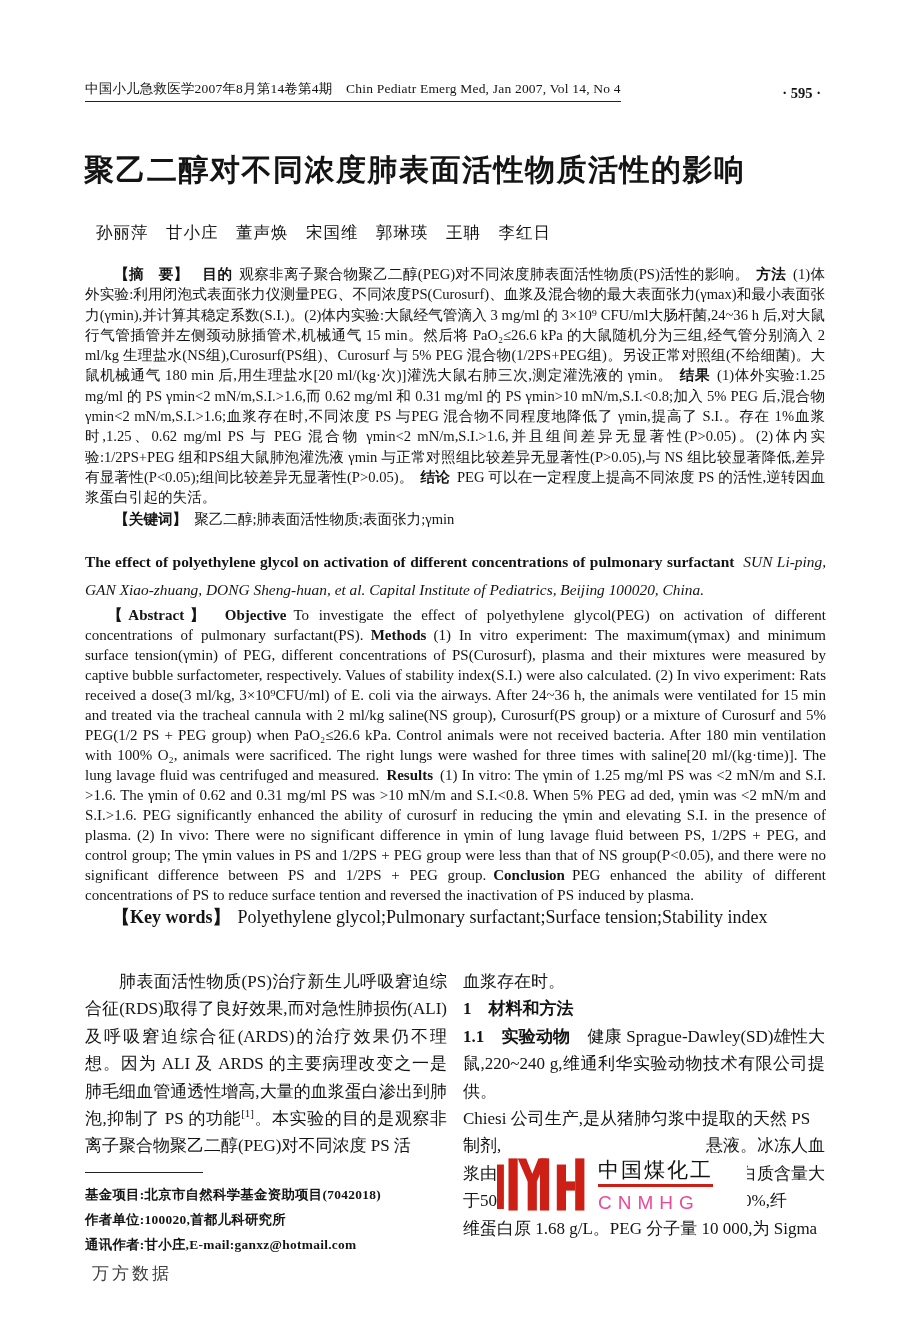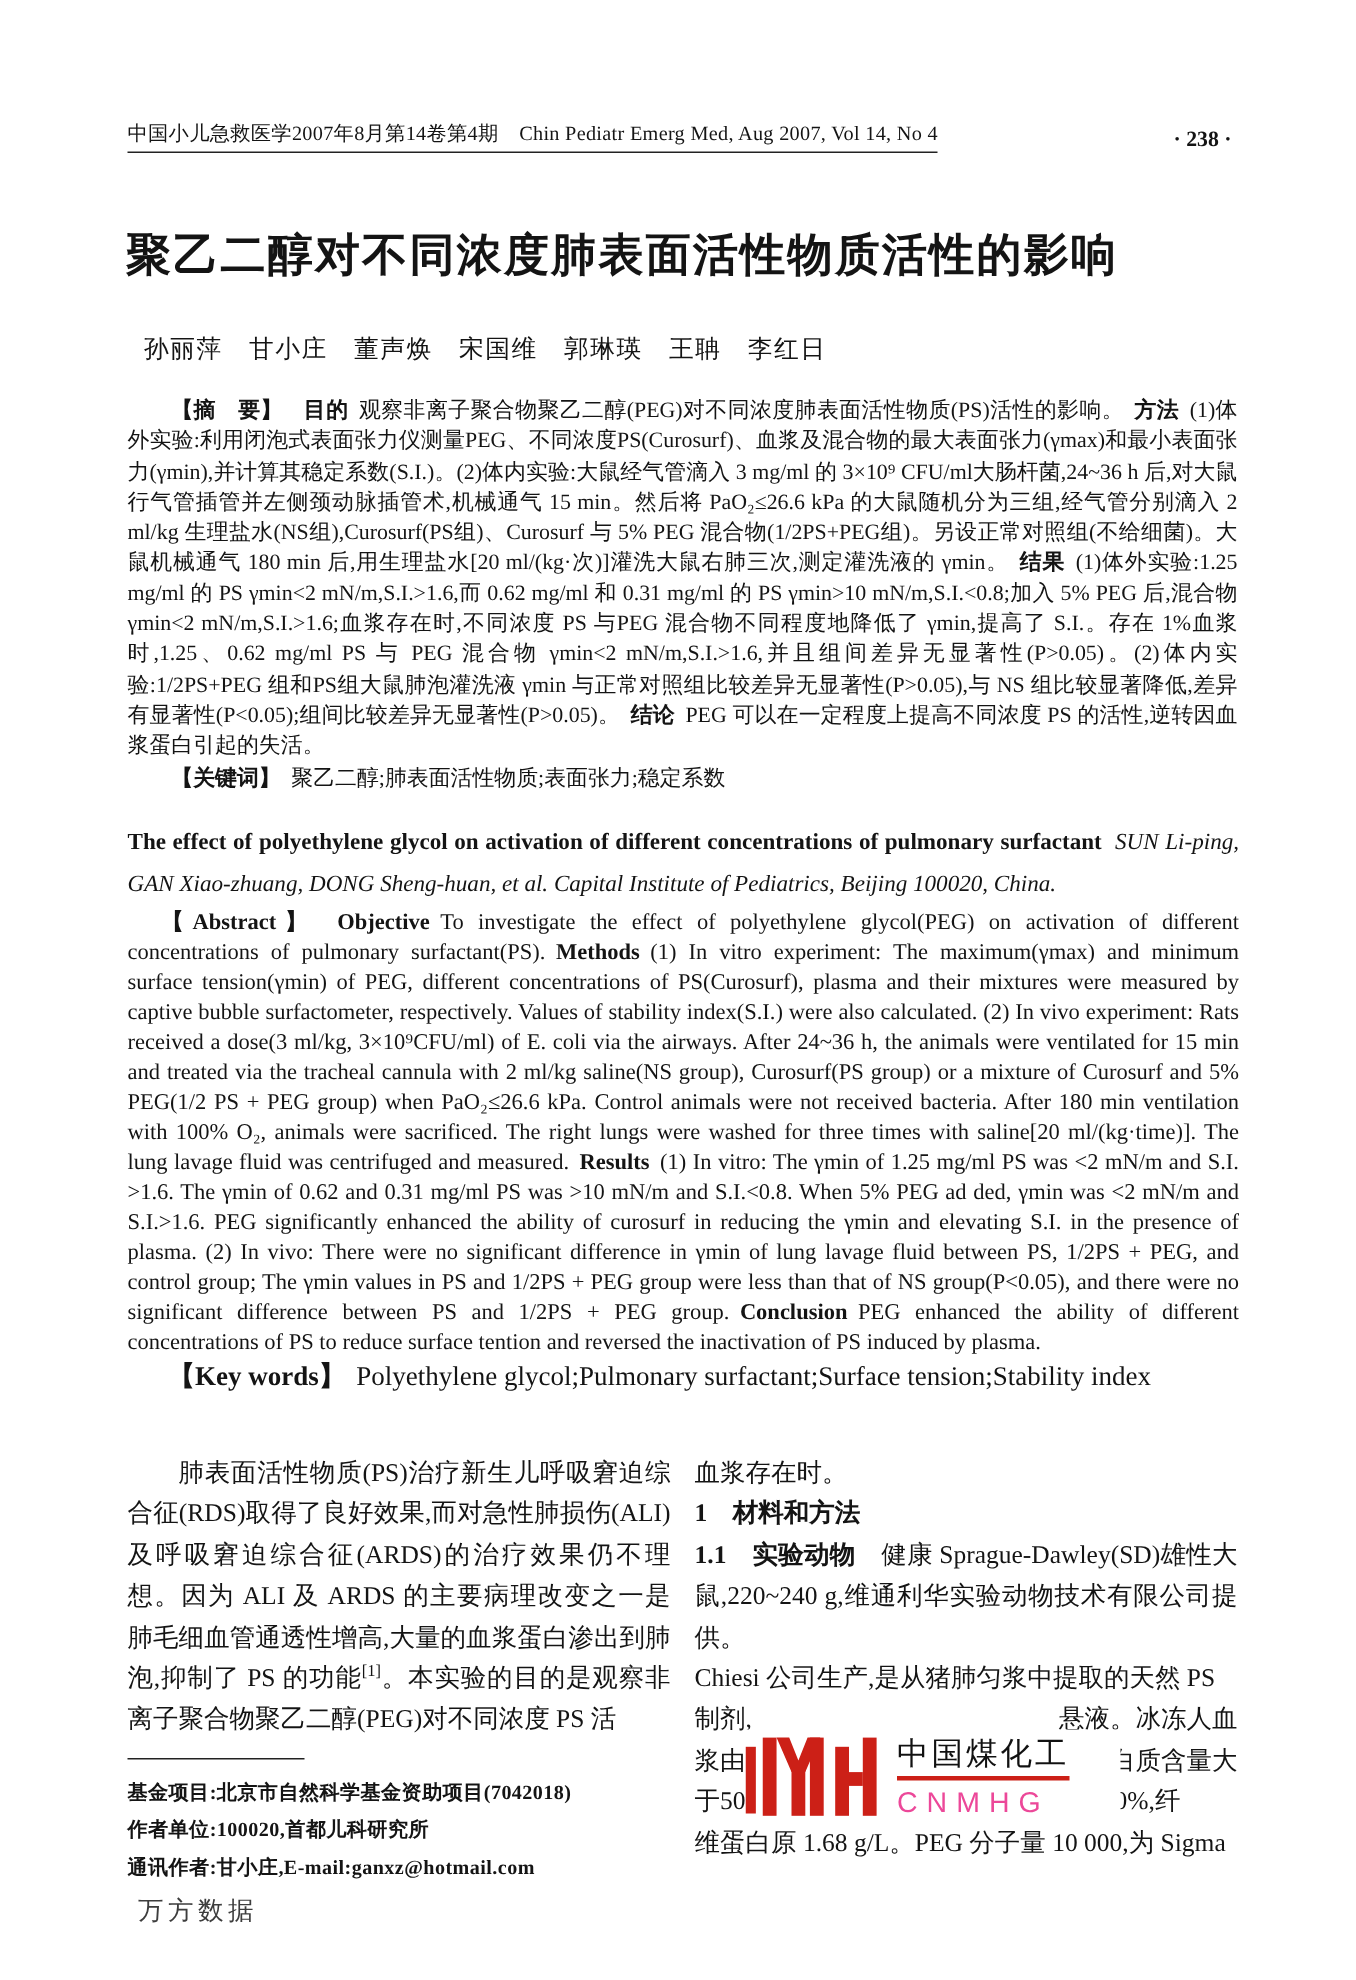--- a/index.html
+++ b/index.html
@@ -61,30 +61,30 @@
   .wanfang{position:absolute; top:1262px; left:92px;
            font-family:"Liberation Sans","DejaVu Sans",sans-serif;
            font-size:17px; color:#3d3d3d; letter-spacing:3px;}
 </style>
 </head>
 <body>
 
 <div class="page">
 
   <div class="hdr">
-    <span class="left">中国小儿急救医学2007年8月第14卷第4期　Chin Pediatr Emerg Med, Aug 2007, Vol 14, No 4</span>
-    <span class="pageno">· 238 ·</span>
+    <span class="left">中国小儿急救医学2007年8月第14卷第4期　Chin Pediatr Emerg Med, Jan 2007, Vol 14, No 4</span>
+    <span class="pageno">· 595 ·</span>
   </div>
 
   <h1 class="title">聚乙二醇对不同浓度肺表面活性物质活性的影响</h1>
   <div class="authors">孙丽萍　甘小庄　董声焕　宋国维　郭琳瑛　王聃　李红日</div>
 
   <div class="absblock">
     <p><b class="lbl">【摘　要】</b><b class="lbl2">目的</b><span>观察非离子聚合物聚乙二醇(PEG)对不同浓度肺表面活性物质(PS)活性的影响。</span><b class="lbl2">方法</b><span>(1)体外实验:利用闭泡式表面张力仪测量PEG、不同浓度PS(Curosurf)、血浆及混合物的最大表面张力(γmax)和最小表面张力(γmin),并计算其稳定系数(S.I.)。(2)体内实验:大鼠经气管滴入 3 mg/ml 的 3×10⁹ CFU/ml大肠杆菌,24~36 h 后,对大鼠行气管插管并左侧颈动脉插管术,机械通气 15 min。然后将 PaO₂≤26.6 kPa 的大鼠随机分为三组,经气管分别滴入 2 ml/kg 生理盐水(NS组),Curosurf(PS组)、Curosurf 与 5% PEG 混合物(1/2PS+PEG组)。另设正常对照组(不给细菌)。大鼠机械通气 180 min 后,用生理盐水[20 ml/(kg·次)]灌洗大鼠右肺三次,测定灌洗液的 γmin。</span><b class="lbl2">结果</b><span>(1)体外实验:1.25 mg/ml 的 PS γmin&lt;2 mN/m,S.I.&gt;1.6,而 0.62 mg/ml 和 0.31 mg/ml 的 PS γmin&gt;10 mN/m,S.I.&lt;0.8;加入 5% PEG 后,混合物 γmin&lt;2 mN/m,S.I.&gt;1.6;血浆存在时,不同浓度 PS 与PEG 混合物不同程度地降低了 γmin,提高了 S.I.。存在 1%血浆时,1.25、0.62 mg/ml PS 与 PEG 混合物 γmin&lt;2 mN/m,S.I.&gt;1.6,并且组间差异无显著性(P&gt;0.05)。(2)体内实验:1/2PS+PEG 组和PS组大鼠肺泡灌洗液 γmin 与正常对照组比较差异无显著性(P&gt;0.05),与 NS 组比较显著降低,差异有显著性(P&lt;0.05);组间比较差异无显著性(P&gt;0.05)。</span><b class="lbl2">结论</b><span>PEG 可以在一定程度上提高不同浓度 PS 的活性,逆转因血浆蛋白引起的失活。</span></p>
-    <p class="kwline"><b class="lbl">【关键词】</b><span>聚乙二醇;肺表面活性物质;表面张力;稳定系数</span></p>
+    <p class="kwline"><b class="lbl">【关键词】</b><span>聚乙二醇;肺表面活性物质;表面张力;γmin</span></p>
   </div>
 
   <div class="enblock">
     <p class="entitle"><span class="t">The effect of polyethylene glycol on activation of different concentrations of pulmonary surfactant</span>&nbsp;&nbsp;<span class="a">SUN Li-ping, GAN Xiao-zhuang, DONG Sheng-huan, et al. Capital Institute of Pediatrics, Beijing 100020, China.</span></p>
     <p class="enabs"><b class="lbl">【Abstract】</b><b class="lbl2">Objective</b><span>To investigate the effect of polyethylene glycol(PEG) on activation of different concentrations of pulmonary surfactant(PS).</span><b class="lbl2">Methods</b><span>(1) In vitro experiment: The maximum(γmax) and minimum surface tension(γmin) of PEG, different concentrations of PS(Curosurf), plasma and their mixtures were measured by captive bubble surfactometer, respectively. Values of stability index(S.I.) were also calculated. (2) In vivo experiment: Rats received a dose(3 ml/kg, 3×10⁹CFU/ml) of E. coli via the airways. After 24~36 h, the animals were ventilated for 15 min and treated via the tracheal cannula with 2 ml/kg saline(NS group), Curosurf(PS group) or a mixture of Curosurf and 5% PEG(1/2 PS + PEG group) when PaO₂≤26.6 kPa. Control animals were not received bacteria. After 180 min ventilation with 100% O₂, animals were sacrificed. The right lungs were washed for three times with saline[20 ml/(kg·time)]. The lung lavage fluid was centrifuged and measured.</span><b class="lbl2">Results</b><span>(1) In vitro: The γmin of 1.25 mg/ml PS was &lt;2 mN/m and S.I. &gt;1.6. The γmin of 0.62 and 0.31 mg/ml PS was &gt;10 mN/m and S.I.&lt;0.8. When 5% PEG ad ded, γmin was &lt;2 mN/m and S.I.&gt;1.6. PEG significantly enhanced the ability of curosurf in reducing the γmin and elevating S.I. in the presence of plasma. (2) In vivo: There were no significant difference in γmin of lung lavage fluid between PS, 1/2PS + PEG, and control group; The γmin values in PS and 1/2PS + PEG group were less than that of NS group(P&lt;0.05), and there were no significant difference between PS and 1/2PS + PEG group.</span><b class="lbl2">Conclusion</b><span>PEG enhanced the ability of different concentrations of PS to reduce surface tention and reversed the inactivation of PS induced by plasma.</span></p>
     <p class="enkw"><b class="lbl">【Key words】</b><span>Polyethylene glycol;Pulmonary surfactant;Surface tension;Stability index</span></p>
   </div>
 
   <div class="columns">
 

